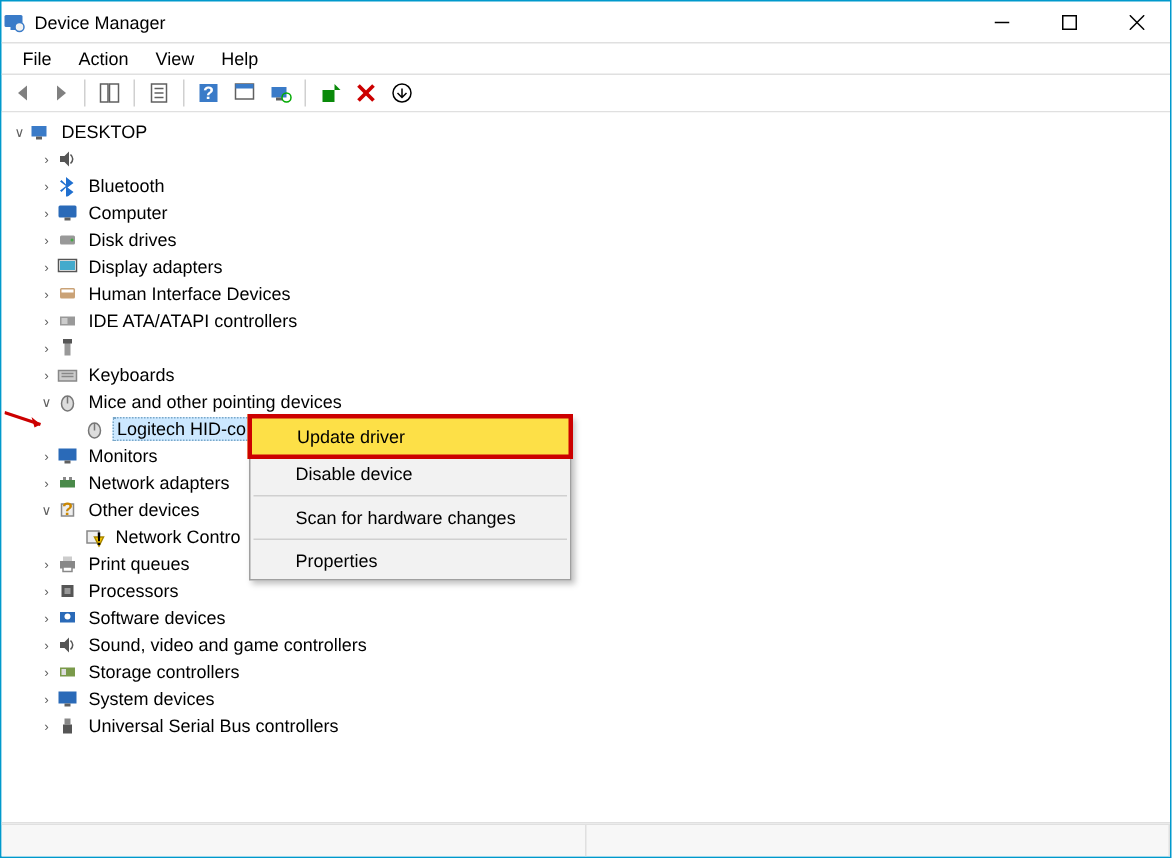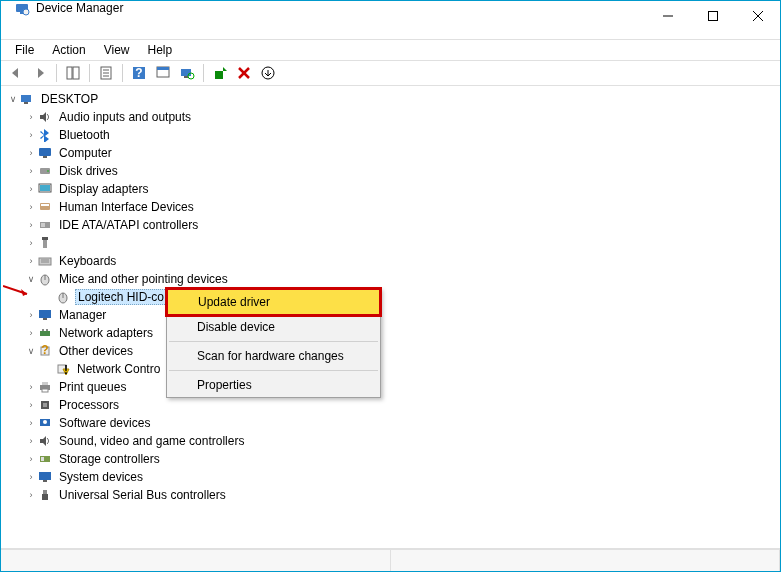--- a/index.html
+++ b/index.html
@@ -1,17 +1,17 @@
 <!DOCTYPE html>
 <html><head>
 <meta charset="utf-8">
 <style>
   * { box-sizing: border-box; font-family: "Segoe UI", Tahoma, sans-serif; font-size: 12px; margin: 0; padding: 0; }
   body { background: #fff; width: 781px; height: 572px; border: 1px solid #0099cc; display: flex; flex-direction: column; overflow: hidden; }
-  .titlebar { height: 39px; display: flex; align-items: flex-start; padding-left: 13px; border-bottom: 1px solid #e0e0e0; }
+  .titlebar { height: 28px; display: flex; align-items: center; padding-left: 0; border-bottom: 1px solid #e0e0e0; }
   .titlebar .icon { width: 16px; height: 16px; margin-right: 6px; }
   .titlebar .title { flex: 1; }
   .winbtn { width: 45px; height: 29px; display: flex; align-items: center; justify-content: center; }
   .winbtn svg { pointer-events: none; }
   .menubar { height: 20px; display: flex; align-items: center; padding-left: 6px; gap: 2px; }
   .menubar .item { padding: 0 8px; }
   .toolbar { height: 26px; border-top: 1px solid #e0e0e0; border-bottom: 1px solid #e0e0e0; display: flex; align-items: center; padding-left: 4px; gap: 2px; }
   .toolbtn { width: 22px; height: 22px; display: flex; align-items: center; justify-content: center; }
   .toolsep { width: 1px; height: 18px; background: #d0d0d0; margin: 0 3px; }
   .tree { flex: 1; padding: 4px 2px; overflow: hidden; background: #fff; position: relative; border-bottom: 1px solid #e0e0e0; }
@@ -151,21 +151,20 @@
   </div>
 
   <div class="node indent1">
       <span class="exp">›</span>
       <span class="ico">
         <svg width="14" height="14">
           <path d="M2 5h3l3-3v10l-3-3H2z" fill="#555"></path>
           <path d="M9 4c2 2 2 4 0 6" fill="none" stroke="#555"></path>
         </svg>
       </span>
-      <span class="lbl">Audio inputs and outputs</span>
     </div>
 
   <div class="node indent1">
       <span class="exp">›</span>
       <span class="ico">
         <svg width="14" height="14">
           <path d="M6 1l5 4-4 3 4 3-5 4V8L3 11l-1-1 4-3-4-3 1-1 3 3z" fill="#2070d0"></path>
         </svg>
       </span>
       <span class="lbl">Bluetooth</span>
@@ -271,21 +270,21 @@
     </div>
 
   <div class="node indent1">
       <span class="exp">›</span>
       <span class="ico">
         <svg width="14" height="14">
           <rect x="1" y="2" width="12" height="8" fill="#2a6ab8"></rect>
           <rect x="5" y="10" width="4" height="2" fill="#606060"></rect>
         </svg>
       </span>
-      <span class="lbl">Manager</span>
+      <span class="lbl">Monitors</span>
     </div>
 
   <div class="node indent1">
       <span class="exp">›</span>
       <span class="ico">
         <svg width="14" height="14">
           <rect x="2" y="5" width="10" height="5" fill="#4a8a4a"></rect>
           <rect x="4" y="3" width="2" height="2" fill="#888"></rect>
           <rect x="8" y="3" width="2" height="2" fill="#888"></rect>
         </svg>

